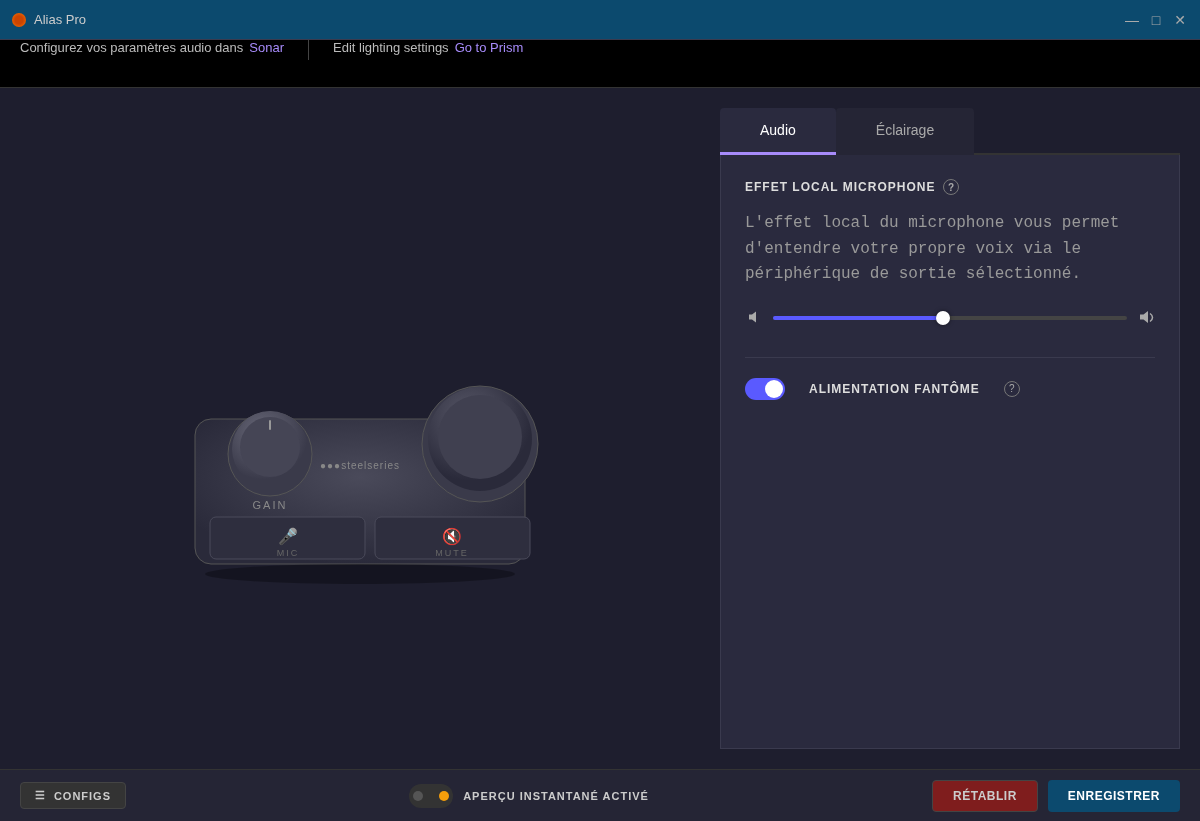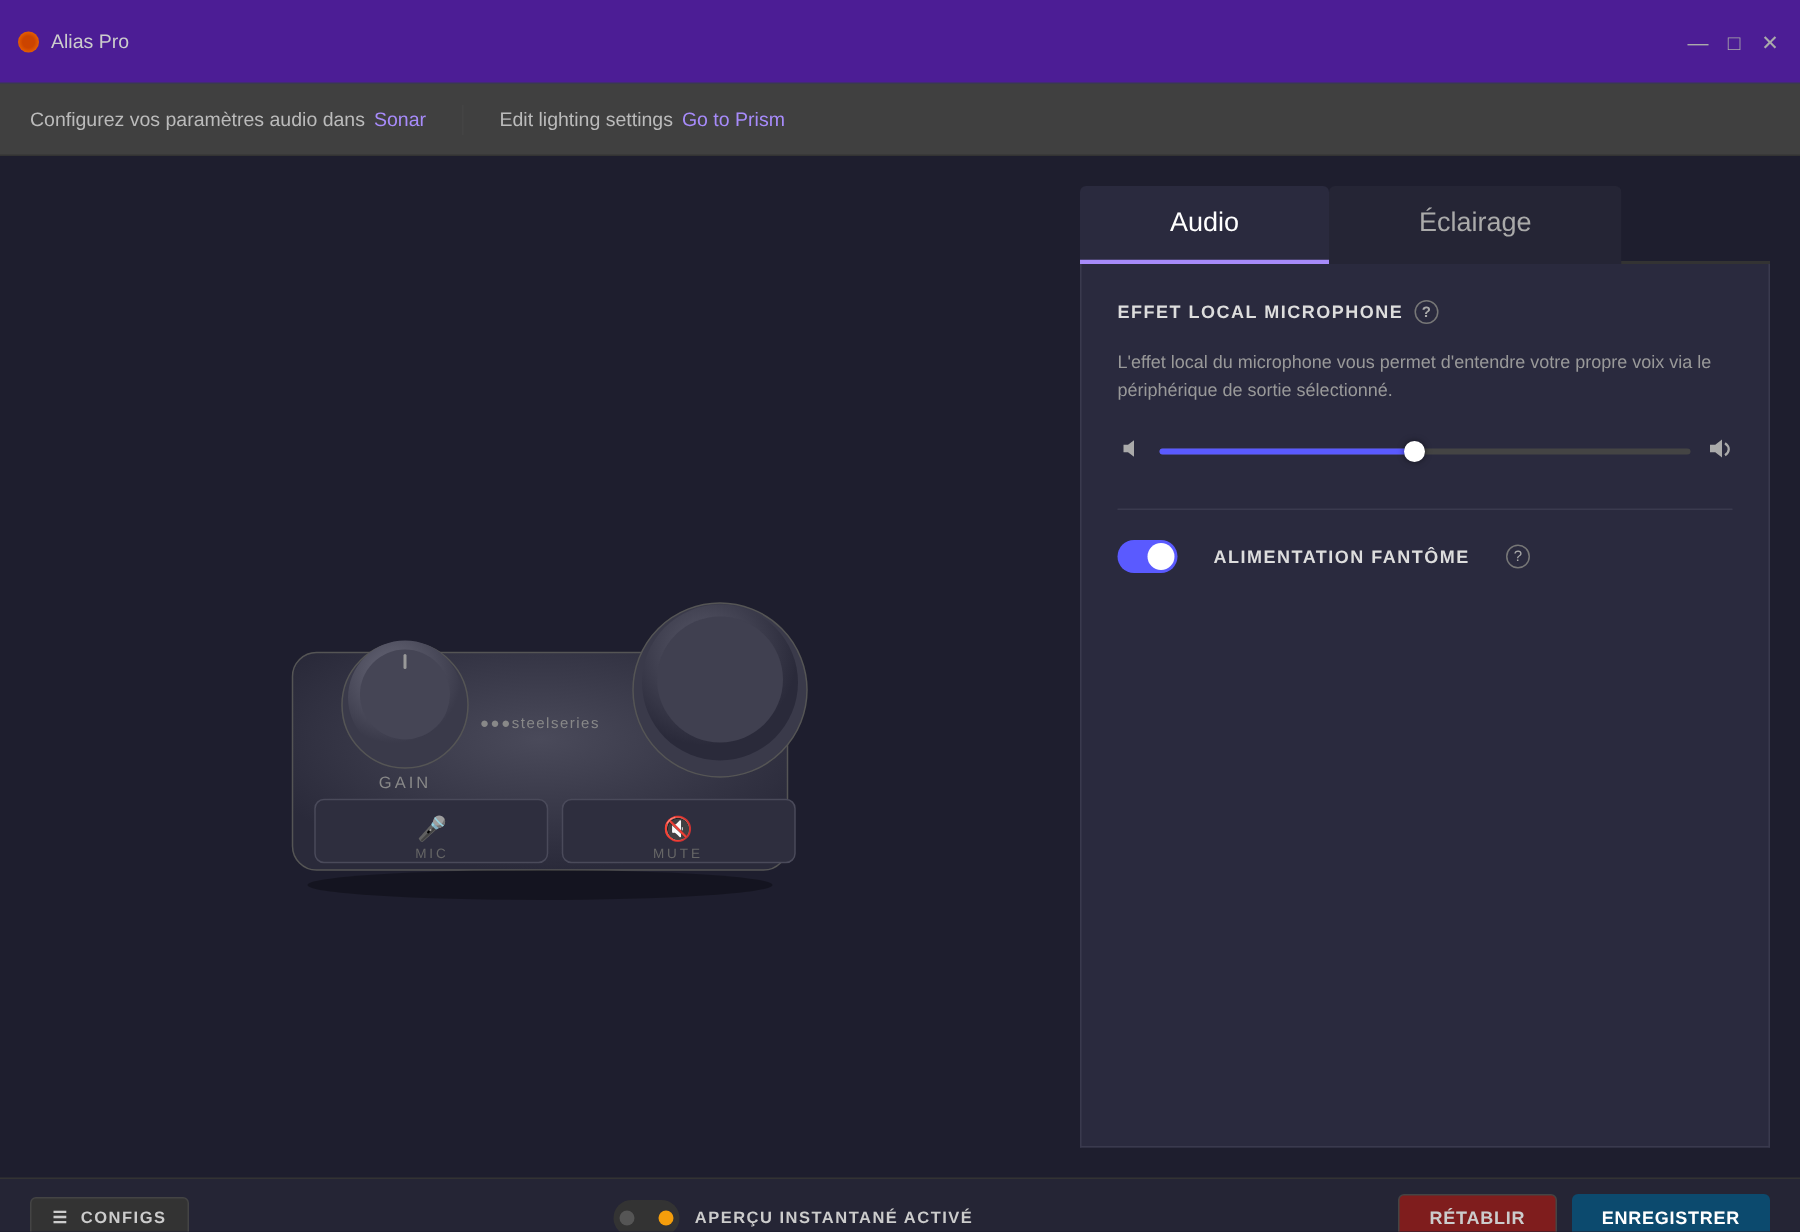--- a/index.html
+++ b/index.html
@@ -7,22 +7,22 @@
       width: 1200px;
       height: 821px;
       background: #1a1a2e;
       font-family: 'Segoe UI', Arial, sans-serif;
       overflow: hidden;
       color: #ccc;
     }
 
     
     .titlebar {
-      height: 56px;
-      background: #4c1d95;
+      height: 40px;
+      background: #0c4a6e;
       display: flex;
       align-items: center;
       justify-content: space-between;
       padding: 0 12px;
       border-bottom: 1px solid #3a3a4e;
     }
     .titlebar-left {
       display: flex;
       align-items: center;
       gap: 8px;
@@ -51,23 +51,23 @@
       font-size: 14px;
       display: flex;
       align-items: center;
       justify-content: center;
       padding: 0;
     }
 
     
     .notif-bar {
       height: 48px;
-      background: #404040;
-      display: flex;
-      align-items: center;
+      background: #000000;
+      display: flex;
+      align-items: flex-start;
       padding: 0 20px;
       gap: 24px;
       border-bottom: 1px solid #333;
     }
     .notif-item {
       display: flex;
       align-items: center;
       gap: 6px;
       font-size: 13px;
       color: #bbb;
@@ -114,22 +114,22 @@
       flex-direction: column;
     }
 
     
     .tabs {
       display: flex;
       border-bottom: 2px solid #333;
       margin-bottom: 0;
     }
     .tab {
-      padding: 14px 60px;
-      font-size: 18px;
+      padding: 14px 40px;
+      font-size: 14px;
       color: #aaa;
       cursor: pointer;
       border-bottom: 3px solid transparent;
       margin-bottom: -2px;
       background: #252535;
       border-radius: 4px 4px 0 0;
     }
     .tab.active {
       color: #fff;
       background: #2a2a3e;
@@ -165,24 +165,25 @@
       display: inline-flex;
       align-items: center;
       justify-content: center;
       font-size: 10px;
       color: #aaa;
       cursor: pointer;
       flex-shrink: 0;
     }
 
     .section-desc {
-      font-size: 12px;
+      font-size: 16px;
       color: #999;
       line-height: 1.6;
       margin-bottom: 20px;
+      font-family: Liberation Mono, monospace;
     }
 
     
     .slider-row {
       display: flex;
       align-items: center;
       gap: 10px;
       margin-bottom: 28px;
     }
     .vol-icon {

